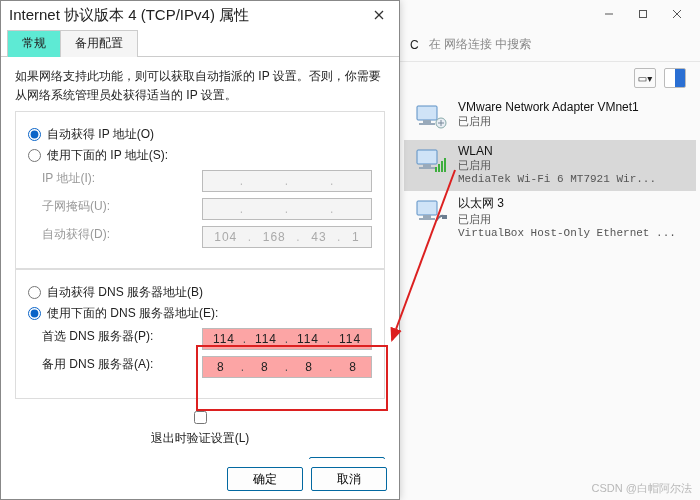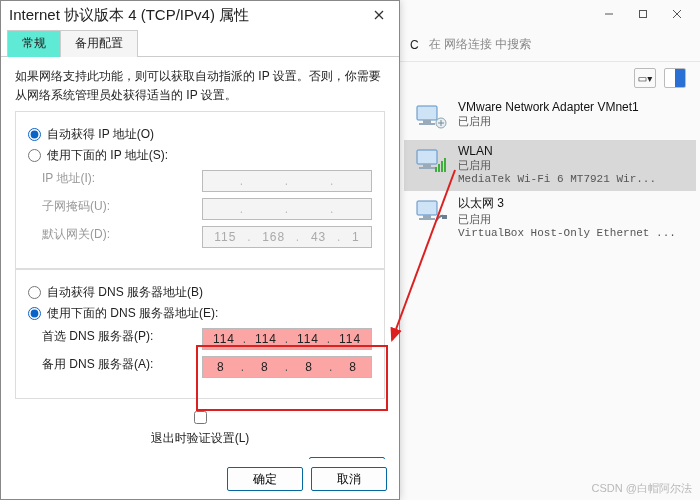--- a/index.html
+++ b/index.html
@@ -192,23 +192,23 @@
             <span></span>
             <span class="dot">.</span>
             <span></span>
             <span class="dot">.</span>
             <span></span>
             <span class="dot">.</span>
             <span></span>
           </div>
         </div>
       <div class="row indent">
-          <label class="disabled">默认网关(D):</label>
+          <label class="disabled">自动获得(D):</label>
         <div class="ip-box off">
-          <span>115</span>
+          <span>104</span>
             <span class="dot">.</span>
           <span>168</span>
             <span class="dot">.</span>
           <span>43</span>
             <span class="dot">.</span>
           <span>1</span>
         </div>
         </div>
     </div>
 

